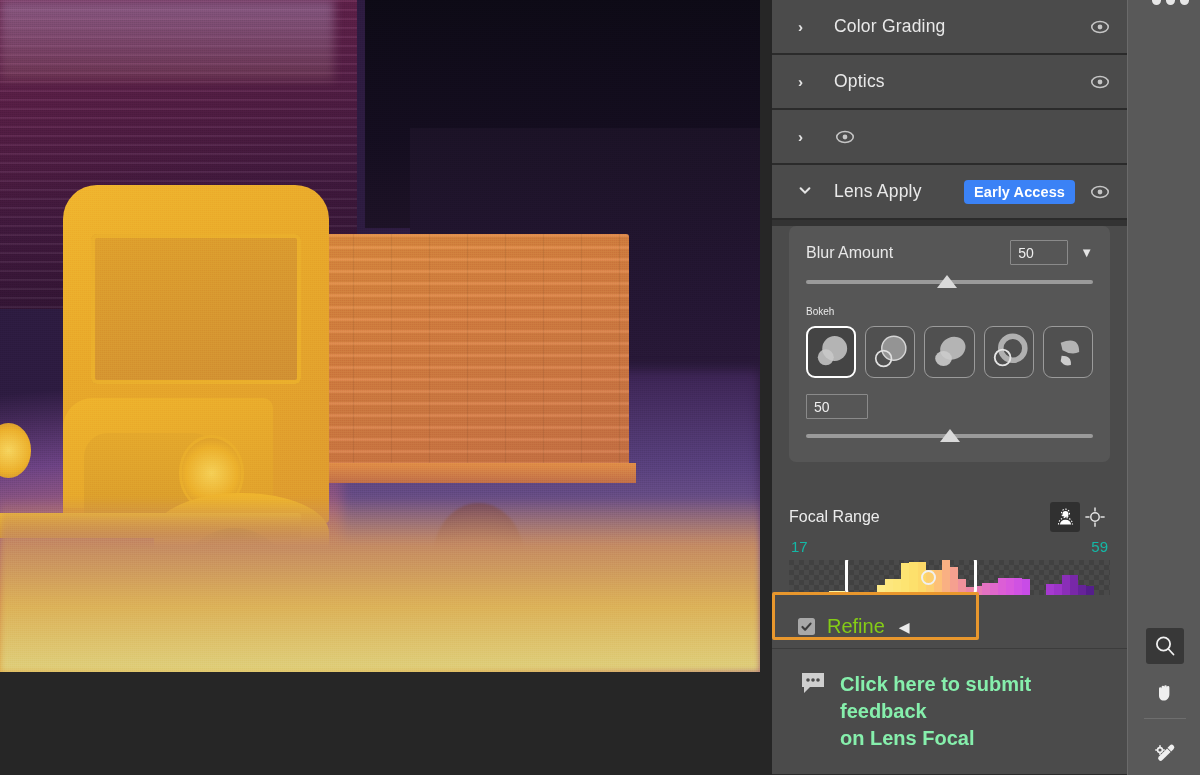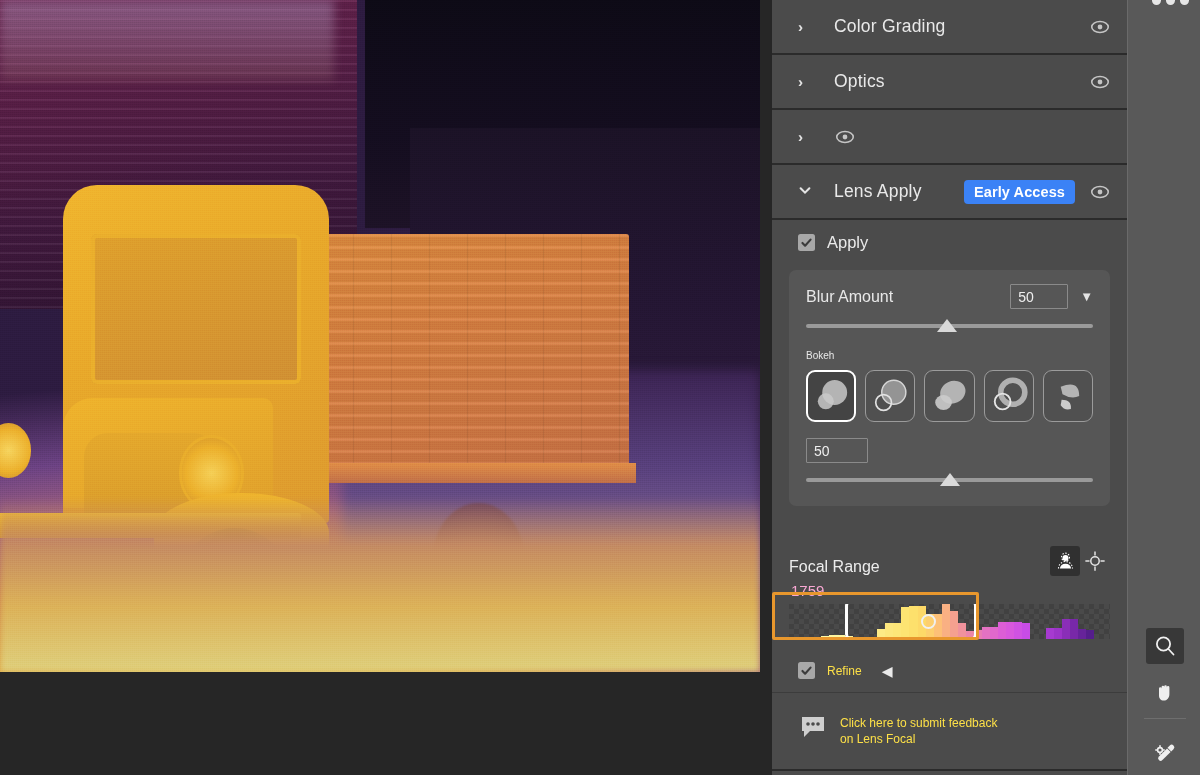--- a/index.html
+++ b/index.html
@@ -204,25 +204,25 @@
   }
   .sub-label { color: #e8e8e8; font-size: 10px; margin-top: 16px; }
   .bokeh-row { display: flex; gap: 9px; margin-top: 9px; }
   .bokeh {
     width: 52px; height: 52px; border-radius: 9px; border: 1.5px solid #9b9b9b;
     background: #505050; position: relative; overflow: hidden;
   }
   .bokeh.sel { border: 2.5px solid #ffffff; background: #444; }
 
   .focal-box { margin: 14px 17px 0 17px; }
-  .focal-head { display: flex; align-items: flex-end; margin-top: 40px; }
+  .focal-head { display: flex; align-items: center; margin-top: 40px; }
   .focal-title { color: #ececec; font-size: 16px; flex: 1; }
   .icon-btn { width: 30px; height: 30px; display: flex; align-items: center; justify-content: center; border-radius: 3px; }
   .icon-btn.active { background: #303030; }
-  .range-nums { display: flex; justify-content: flex-start; color: #f9a8d4; font-size: 15px; margin-top: 6px; padding: 0 2px; }
+  .range-nums { display: flex; justify-content: space-between; color: #14b8a6; font-size: 15px; margin-top: 6px; padding: 0 2px; }
   #histogram {
     position: relative; height: 35px; margin-top: 5px;
     background:
       repeating-conic-gradient(#4a4a4a 0% 25%, #414141 0% 50%) 0 0 / 10px 10px;
     overflow: hidden;
   }
   #hist-bars { position: absolute; inset: 0; display: flex; align-items: flex-end; }
   .hb { flex: 1; }
   #focal-sel {
     position: absolute; left: 17.5%; top: -5px; width: 41%; height: 42px;
@@ -232,31 +232,31 @@
     position: absolute; left: 41%; top: 10px; width: 15px; height: 15px;
     border: 2px solid #f0f0f0; border-radius: 50%;
   }
 
   .vd-row {
     display: flex; align-items: center; height: 44px;
     margin-top: 10px; padding-left: 26px; padding-right: 18px;
     border-bottom: 1px solid #3c3c3c;
   }
   .vd-label { color: #ececec; font-size: 16.5px; flex: 1; }
-  .refine { color: #fde047; font-size: 12px; margin-right: 20px; }
+  .refine { color: #84cc16; font-size: 20px; margin-right: 14px; }
   #vd-highlight {
     position: absolute; left: 0px; top: 592px; width: 207px; height: 48px;
     border: 3px solid #e8972d; border-radius: 2px; pointer-events: none;
   }
 
   .feedback {
     display: flex; align-items: flex-start; gap: 14px;
     padding: 22px 20px 22px 28px; border-bottom: 2px solid #2b2b2b;
   }
-  .fb-text { color: #fde047; font-size: 12px; line-height: 1.35; }
+  .fb-text { color: #86efac; font-size: 20px; line-height: 1.35; font-weight: bold; }
 
   
   #toolbar {
     position: absolute; left: 1127px; top: 0; width: 73px; height: 775px;
     background: #595959; border-left: 1px solid #6a6a6a;
   }
   #dots { position: absolute; left: 24px; top: -4px; display: flex; gap: 5px; }
   .dot { width: 9px; height: 9px; border-radius: 50%; background: #e6e6e6; }
   .tool { position: absolute; left: 18px; width: 38px; height: 36px; display: flex; align-items: center; justify-content: center; border-radius: 3px; }
   .tool.sel { background: #383838; }
@@ -348,28 +348,20 @@
       <span class="eye">
         <svg viewBox="0 0 24 24" fill="none" stroke="#e0e0e0" stroke-width="1.7">
             <ellipse cx="12" cy="12" rx="9" ry="6"></ellipse>
             <circle cx="12" cy="12" r="2.6" fill="#e0e0e0" stroke="none"></circle>
           </svg>
       </span>
     </div>
 
     <div id="lensblur-body">
 
-      <div class="apply-row">
-        <span class="cbx">
-          <svg viewBox="0 0 16 16" fill="none" stroke="#3c3c3c" stroke-width="2.6" stroke-linecap="round" stroke-linejoin="round">
-              <polyline points="3,8.5 6.3,12 13,4.5"></polyline>
-            </svg>
-        </span>
-        <span class="apply-label">Apply</span>
-      </div>
 
       <div class="inner-box">
         <div class="row">
           <span class="ctrl-label">Blur Amount</span>
           <span class="numbox">50</span>
           <span class="dropcaret">▼</span>
         </div>
         <div class="slider">
           <div class="slider-track"></div>
           <div class="slider-thumb" id="blur-thumb" style="left: calc(49% - 10px);"></div>

